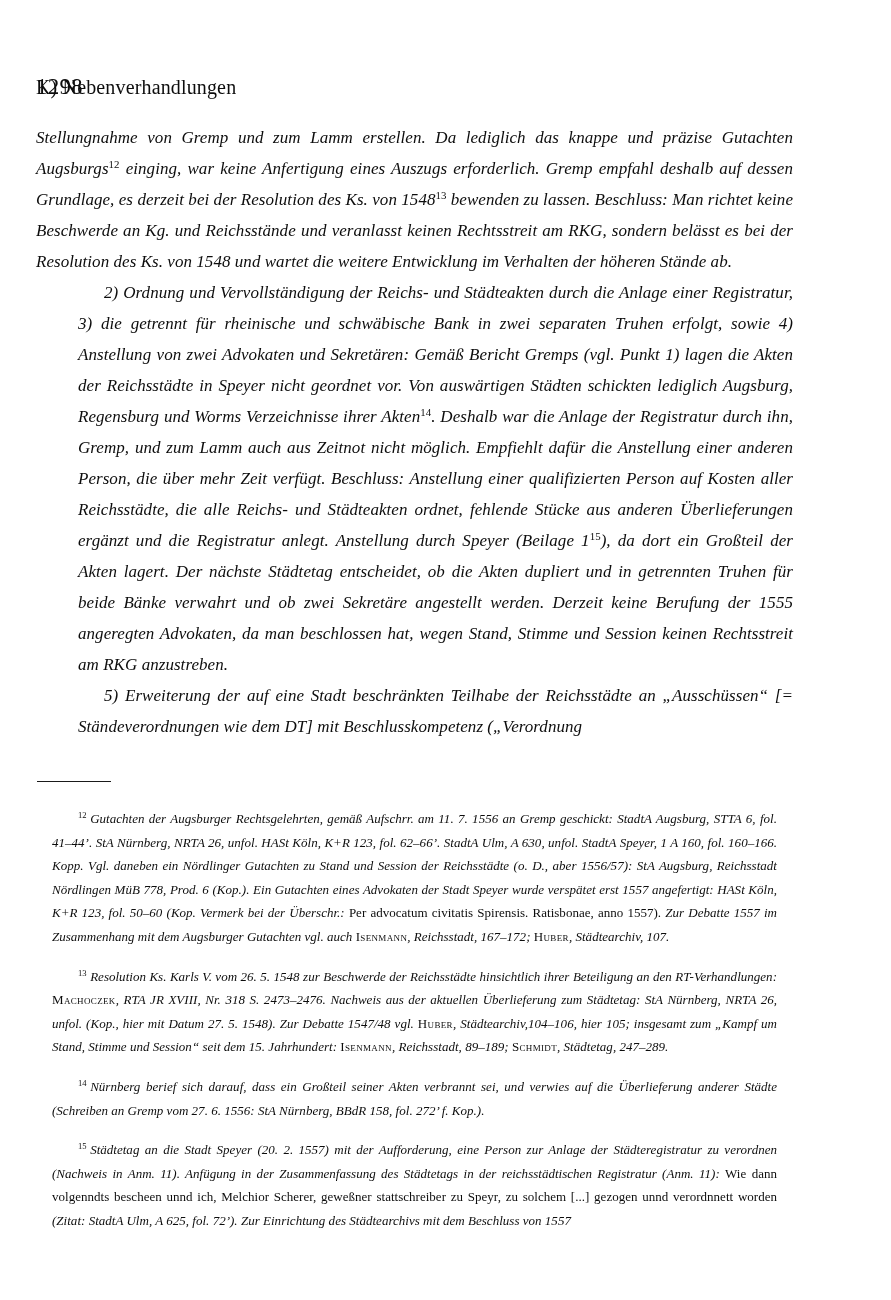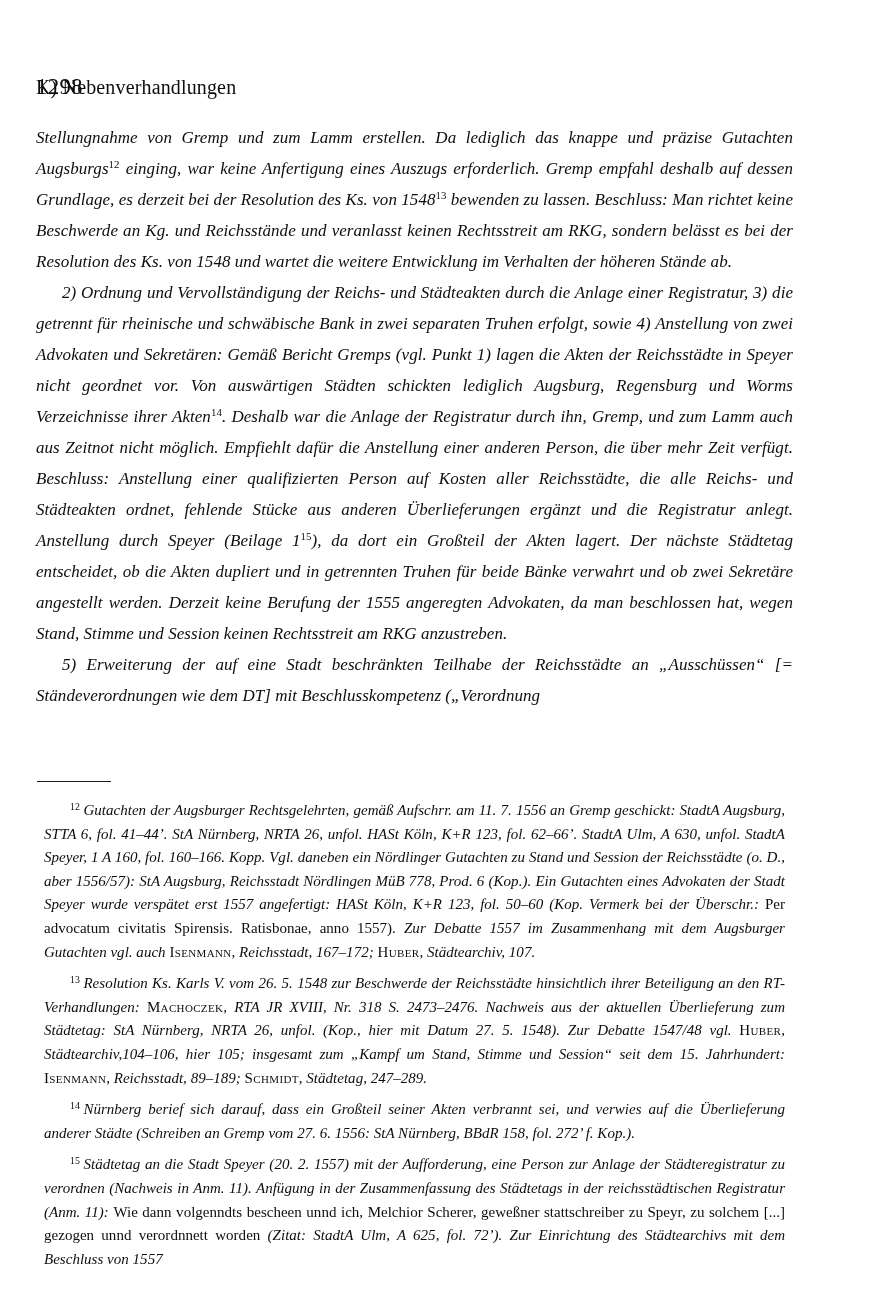--- a/index.html
+++ b/index.html
@@ -64,20 +64,21 @@
     text-justify: inter-word;
     margin: 0;
     hyphens: none;
     letter-spacing: 0.05px;
   }
   .para.indent {
     text-indent: 26px;
   }
   .para + .para {
     margin-top: 0;
+    margin-left: 42px;
   }
   sup {
     font-size: 0.64em;
     vertical-align: 0.52em;
     line-height: 0;
     font-style: normal;
     font-family: "Liberation Serif", serif;
   }
 
   
@@ -90,24 +91,24 @@
     border-top: 1.4px solid #1a1a1a;
   }
   .footnotes {
     position: absolute;
     left: 36px;
     top: 791px;
     width: 757px;
   }
   .fn {
     font-style: italic;
-    font-size: 15px;
+    font-size: 13px;
     line-height: 23.6px;
     text-align: justify;
-    margin: 8px;
+    margin: 16px;
     text-indent: 26px;
     letter-spacing: 0.02px;
     hyphens: none;
   }
   .fn .fnum {
     font-style: normal;
     font-size: 0.66em;
     vertical-align: 0.55em;
     line-height: 0;
     margin-right: 3.5px;

